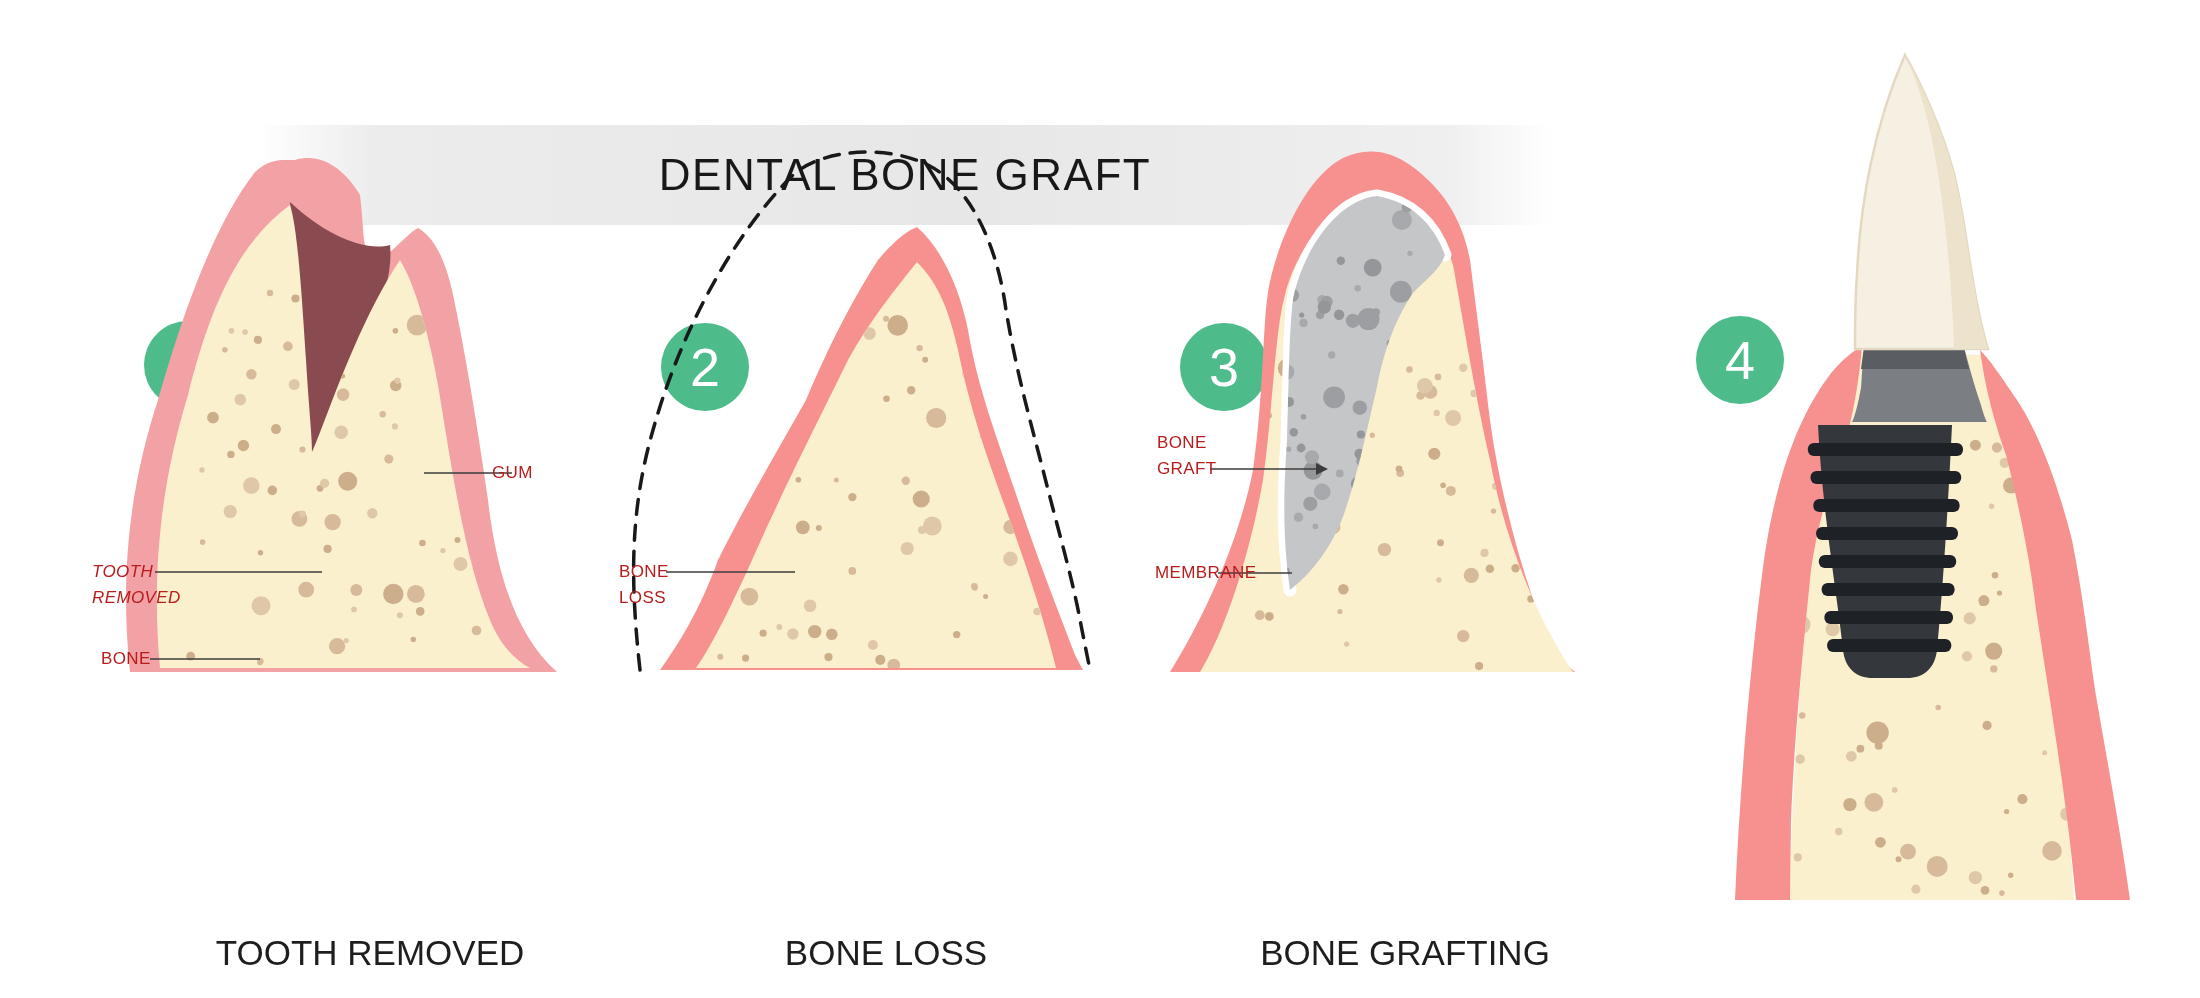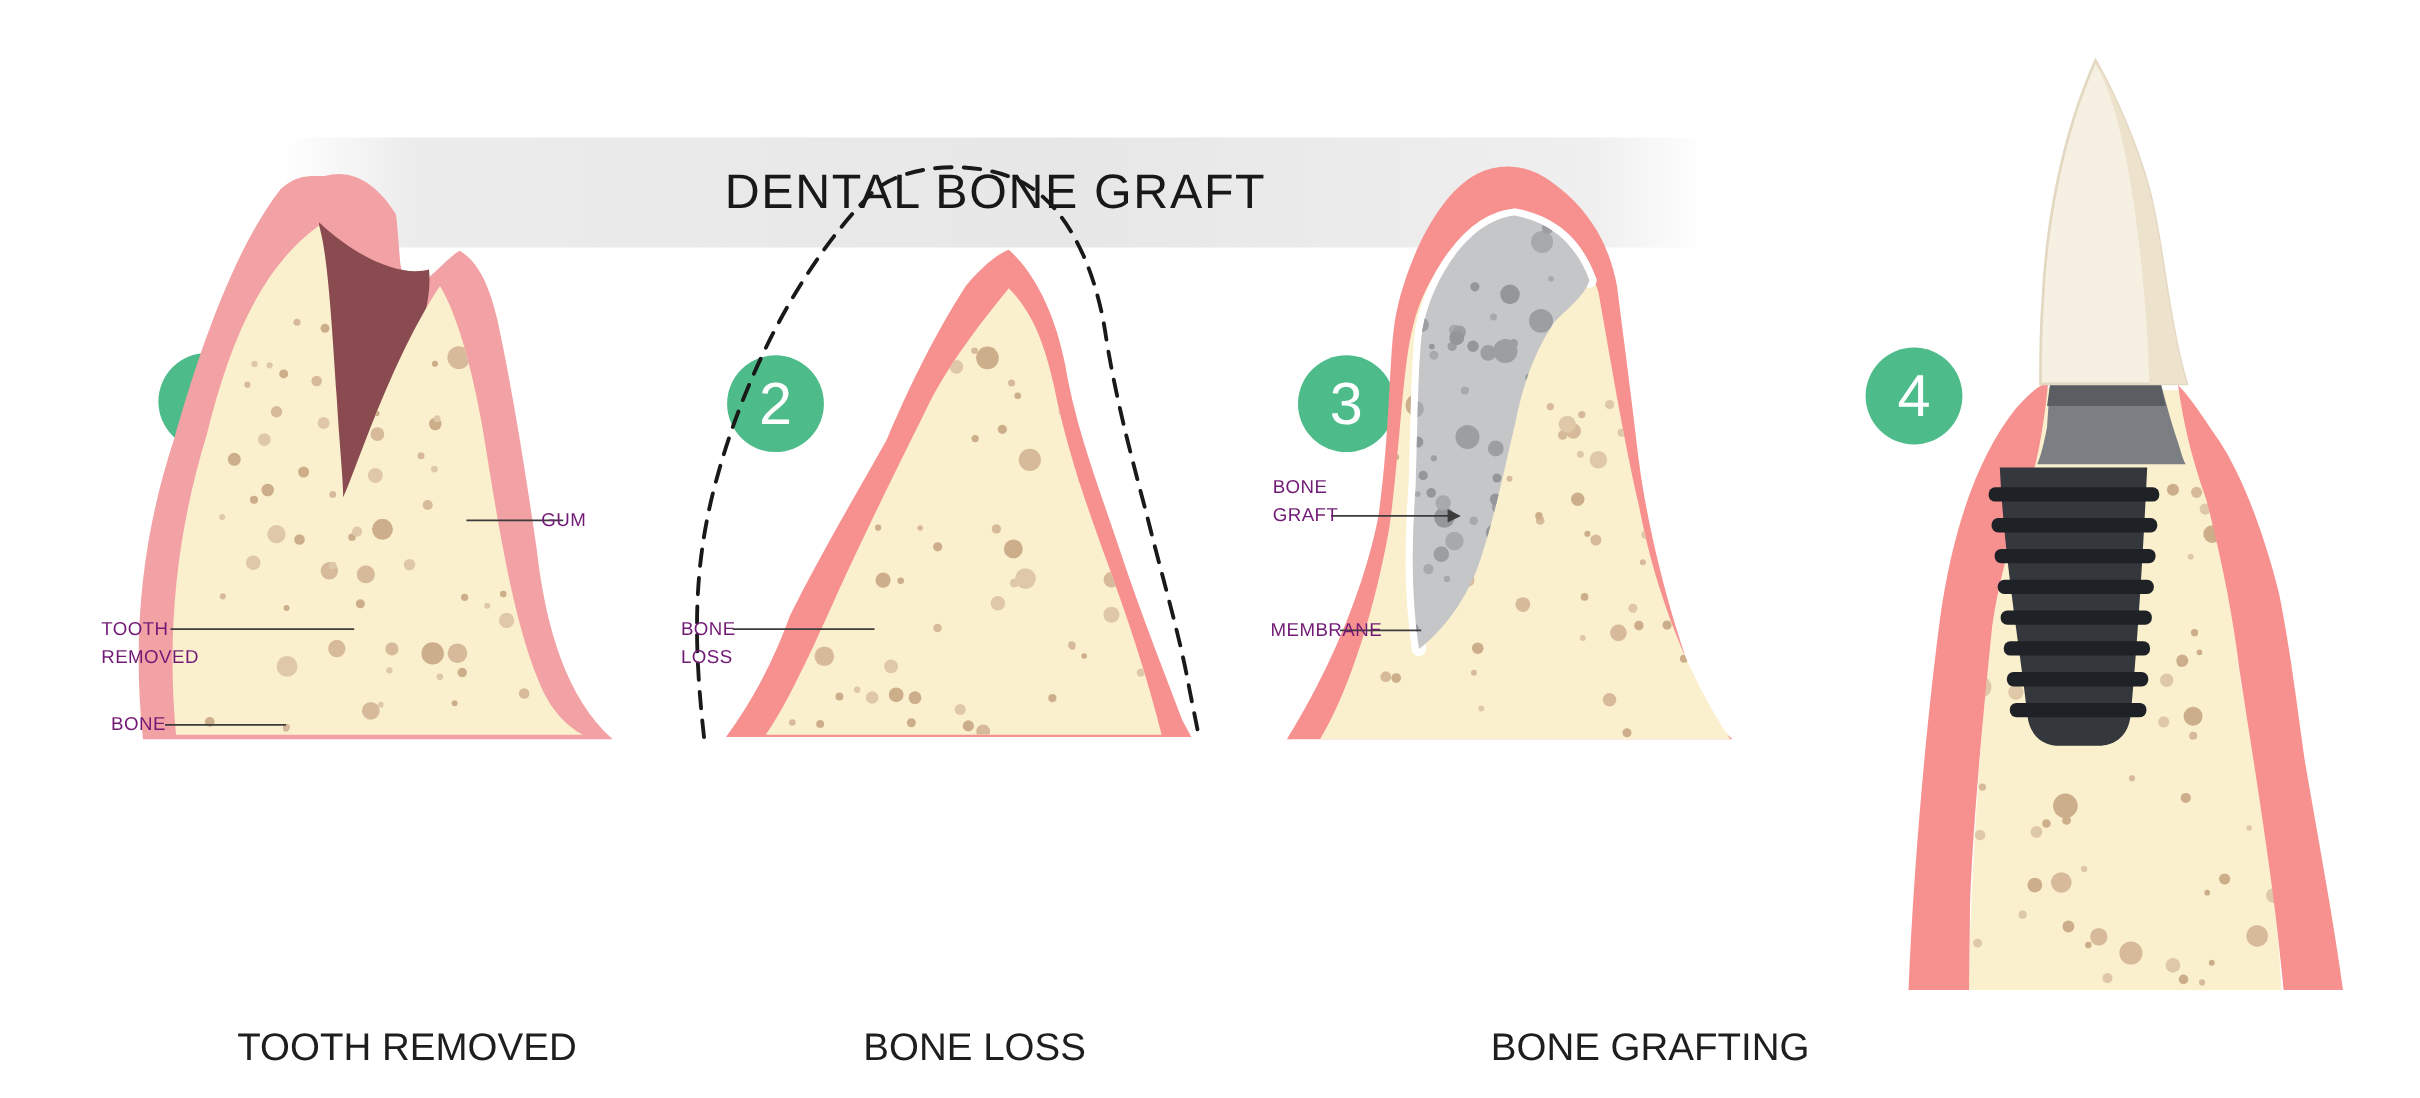--- a/index.html
+++ b/index.html
@@ -19,21 +19,21 @@
   .step-circle{
     position:absolute;width:88px;height:88px;border-radius:50%;
     background:#4DBB8A;color:#ffffff;display:flex;align-items:center;justify-content:center;
     font-size:54px;font-weight:400;line-height:1;
   }
   .caption{
     position:absolute;width:480px;text-align:center;
     font-size:35px;color:#1e1e1e;letter-spacing:0px;font-weight:400;white-space:nowrap;
   }
   .anno{
-    position:absolute;font-size:17px;line-height:26px;color:#701a75;
+    position:absolute;font-size:17px;line-height:26px;color:#b91c1c;
     letter-spacing:0.4px;white-space:pre-line;font-weight:400;
   }
   .art{position:absolute;top:0;pointer-events:none;}
   .overlay{position:absolute;left:0;top:0;pointer-events:none;}
 </style>
 </head>
 <body>
 
 <div class="canvas">
 
@@ -606,26 +606,26 @@
     <line x1="424" y1="473" x2="512" y2="473" stroke="#3c3c3c" stroke-width="1.6"></line>
     <line x1="155" y1="572" x2="322" y2="572" stroke="#3c3c3c" stroke-width="1.6"></line>
     <line x1="150" y1="659" x2="260" y2="659" stroke="#3c3c3c" stroke-width="1.6"></line>
     <line x1="666" y1="572" x2="795" y2="572" stroke="#3c3c3c" stroke-width="1.6"></line>
     <line x1="1210" y1="469" x2="1318" y2="469" stroke="#3c3c3c" stroke-width="1.6"></line>
     <polygon points="1316,463 1328,469 1316,475" fill="#3c3c3c"></polygon>
     <line x1="1218" y1="573" x2="1292" y2="573" stroke="#3c3c3c" stroke-width="1.6"></line>
   </svg>
 
   <div class="anno" style="left:492px;top:460px;">GUM</div>
-  <div class="anno" style="left:92px;top:559px;">TOOTH
+  <div class="anno" style="left:92px;top:559px;font-style:italic;">TOOTH
 REMOVED</div>
   <div class="anno" style="left:101px;top:646px;">BONE</div>
   <div class="anno" style="left:619px;top:559px;">BONE
 LOSS</div>
   <div class="anno" style="left:1157px;top:430px;">BONE
 GRAFT</div>
   <div class="anno" style="left:1155px;top:560px;">MEMBRANE</div>
 
   <div class="caption" style="left:130px;top:933px;">TOOTH REMOVED</div>
   <div class="caption" style="left:646px;top:933px;">BONE LOSS</div>
-  <div class="caption" style="left:1165px;top:933px;text-align:right;">BONE GRAFTING</div>
+  <div class="caption" style="left:1165px;top:933px;">BONE GRAFTING</div>
 
 </div>
 
 </body></html>

